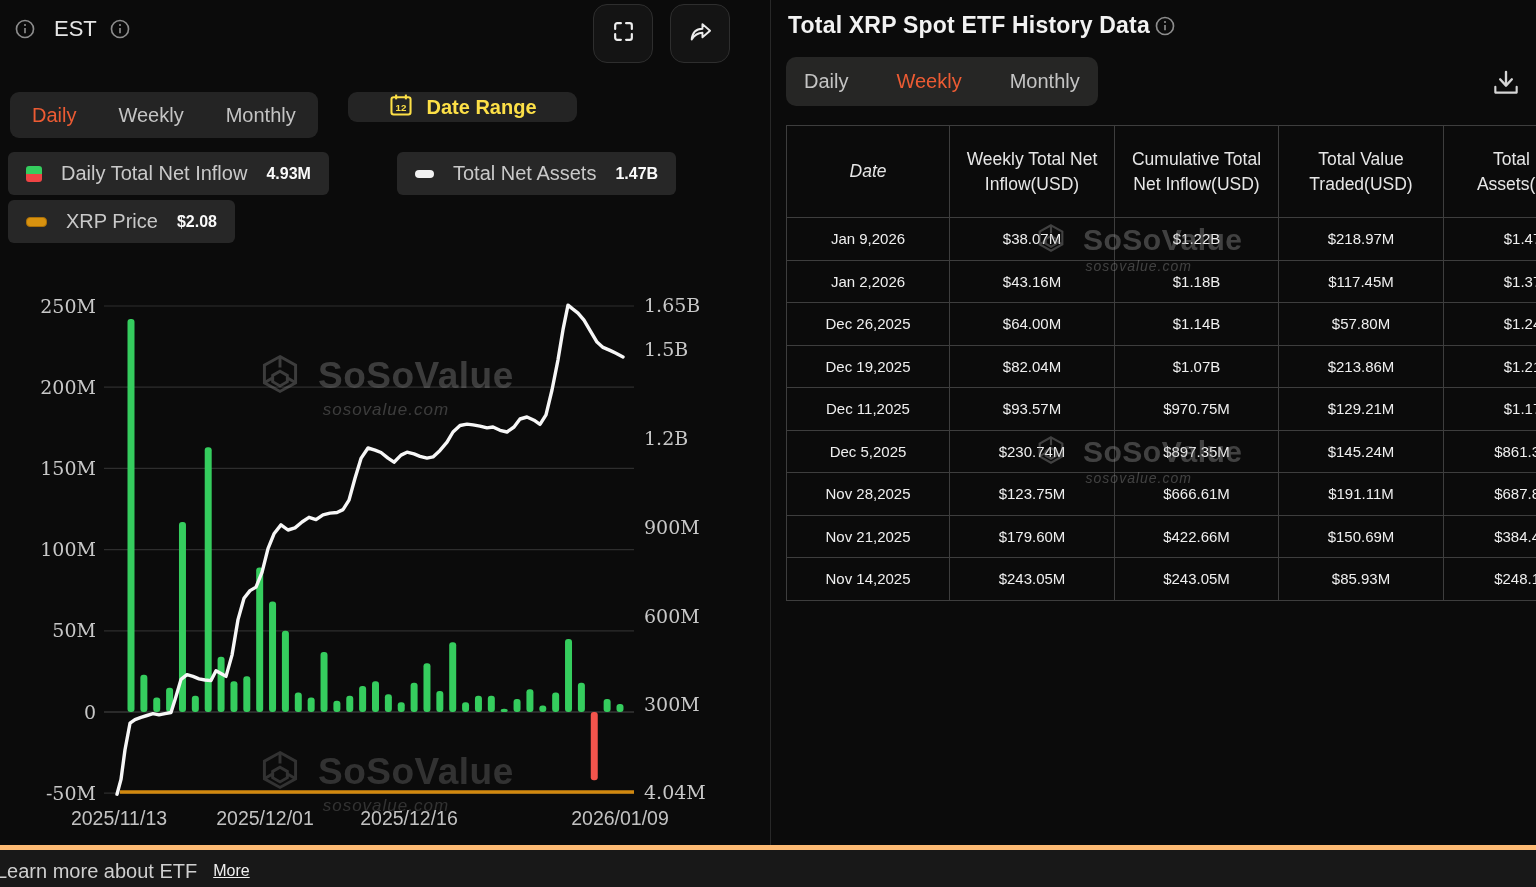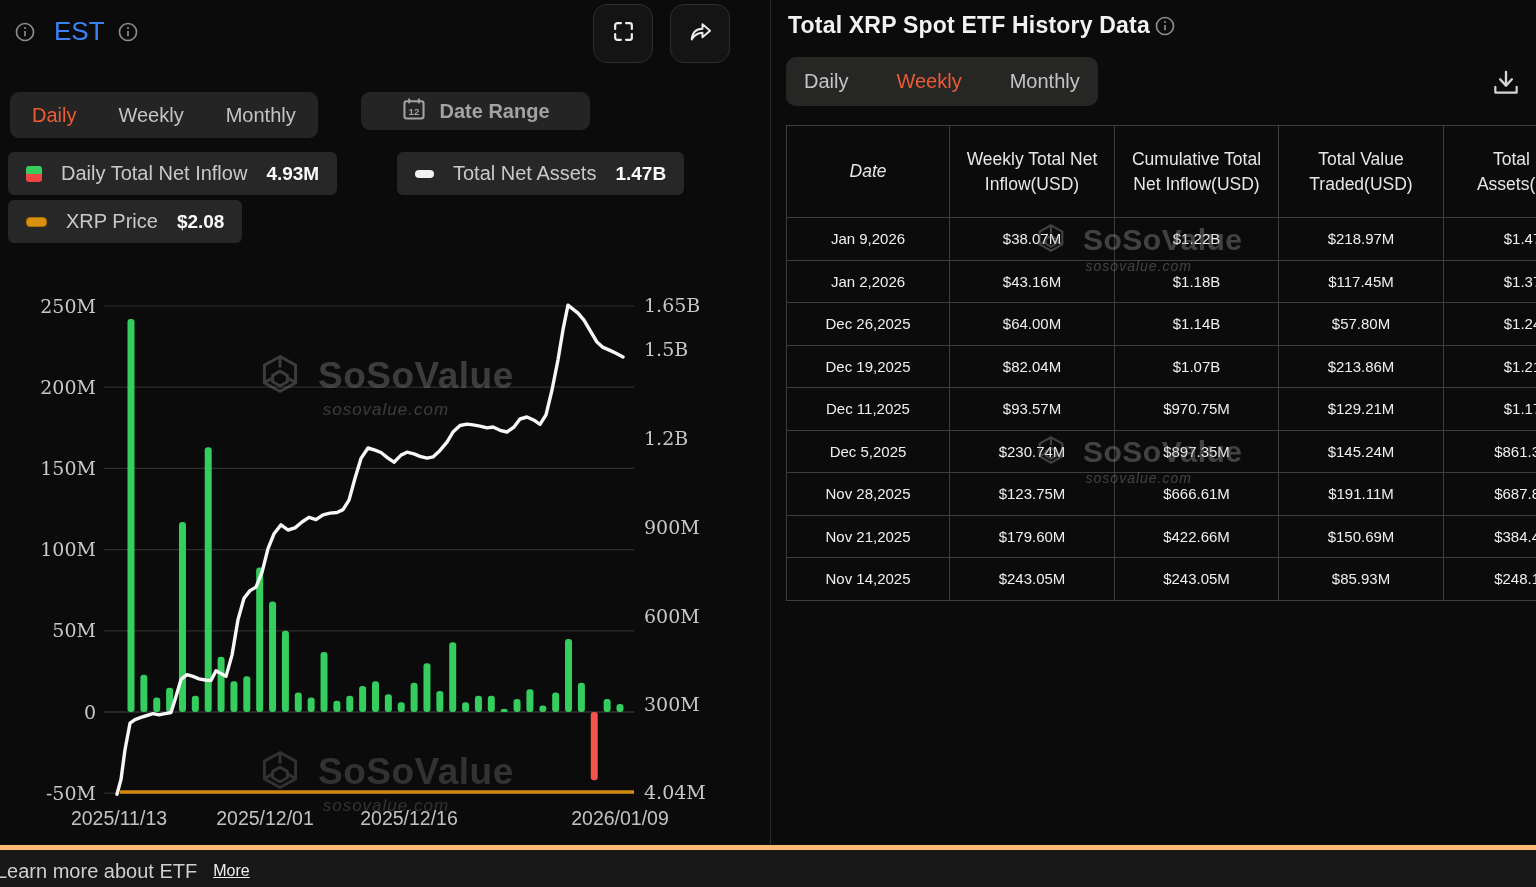--- a/index.html
+++ b/index.html
@@ -5,41 +5,41 @@
   html,body{margin:0;padding:0;background:#0b0b0b;}
   body{width:1536px;height:887px;position:relative;overflow:hidden;
        font-family:"Liberation Sans",sans-serif;color:#e8e8e8;
        -webkit-font-smoothing:antialiased;}
   .abs{position:absolute;}
 
   
   .lp-header{left:14px;top:16px;display:flex;align-items:center;gap:12px;}
   .panel-title{font-size:23px;font-weight:bold;color:#f2f2f2;letter-spacing:.2px;}
   .info-icon{display:inline-flex;width:22px;height:22px;color:#8d8d8d;}
-  .est{font-size:26px;color:#3b82f6;margin-left:6px;}
+  .est{font-size:22px;color:#e5e5e5;margin-left:6px;}
   .icon-btn{position:absolute;top:4px;width:58px;height:57px;border:1.5px solid #2e2e2e;
             border-radius:14px;background:#141414;display:flex;align-items:center;
             justify-content:center;color:#ececec;cursor:pointer;}
   .btn-fullscreen{left:593px;} .btn-share{left:670px;}
 
   
   .tab-group{position:absolute;background:#242424;border-radius:9px;display:flex;
              align-items:center;font-size:20px;color:#c4c4c4;}
   .lp-tabs{left:10px;top:92px;height:46px;padding:0 22px;gap:42px;}
   .rp-tabs{left:786px;top:57px;height:49px;padding:0 18px;gap:48px;background:#262625;border-radius:10px;}
   .tab{cursor:pointer;}
   .tab.active{color:#ec5b33;}
-  .date-range{left:361px;top:92px;height:38px;width:229px;background:#242424;border-radius:9px;
+  .date-range{left:348px;top:92px;height:30px;width:229px;background:#242424;border-radius:9px;
               position:absolute;display:flex;align-items:center;justify-content:center;gap:12px;
-              font-size:20px;font-weight:bold;color:#a3a3a3;cursor:pointer;}
+              font-size:20px;font-weight:bold;color:#fde047;cursor:pointer;}
 
   
   .chip{position:absolute;height:43px;background:#272727;border-radius:6px;display:flex;
         align-items:center;padding:0 18px;gap:19px;font-size:20px;color:#c9c9c9;cursor:pointer;}
-  .chip b{color:#fafafa;font-size:19px;}
+  .chip b{color:#fafafa;font-size:16px;}
   .chip-icon-split{width:16px;height:16px;border-radius:3px;overflow:hidden;display:flex;flex-direction:column;}
   .chip-icon-split .g{flex:1;background:#35cd5e;} .chip-icon-split .r{flex:1;background:#ef4444;}
   .pill{width:19px;height:8px;border-radius:4px;}
   .pill-white{background:#f2f2f2;} .pill-gold{background:#d8920f;border:1px solid #a96f08;}
 
   
   #chart-wrap{left:0;top:280px;width:770px;height:565px;}
   .serif-tick{font-family:"DejaVu Serif","Liberation Serif",serif;}
 
   .watermark{position:absolute;display:flex;flex-direction:column;align-items:center;

